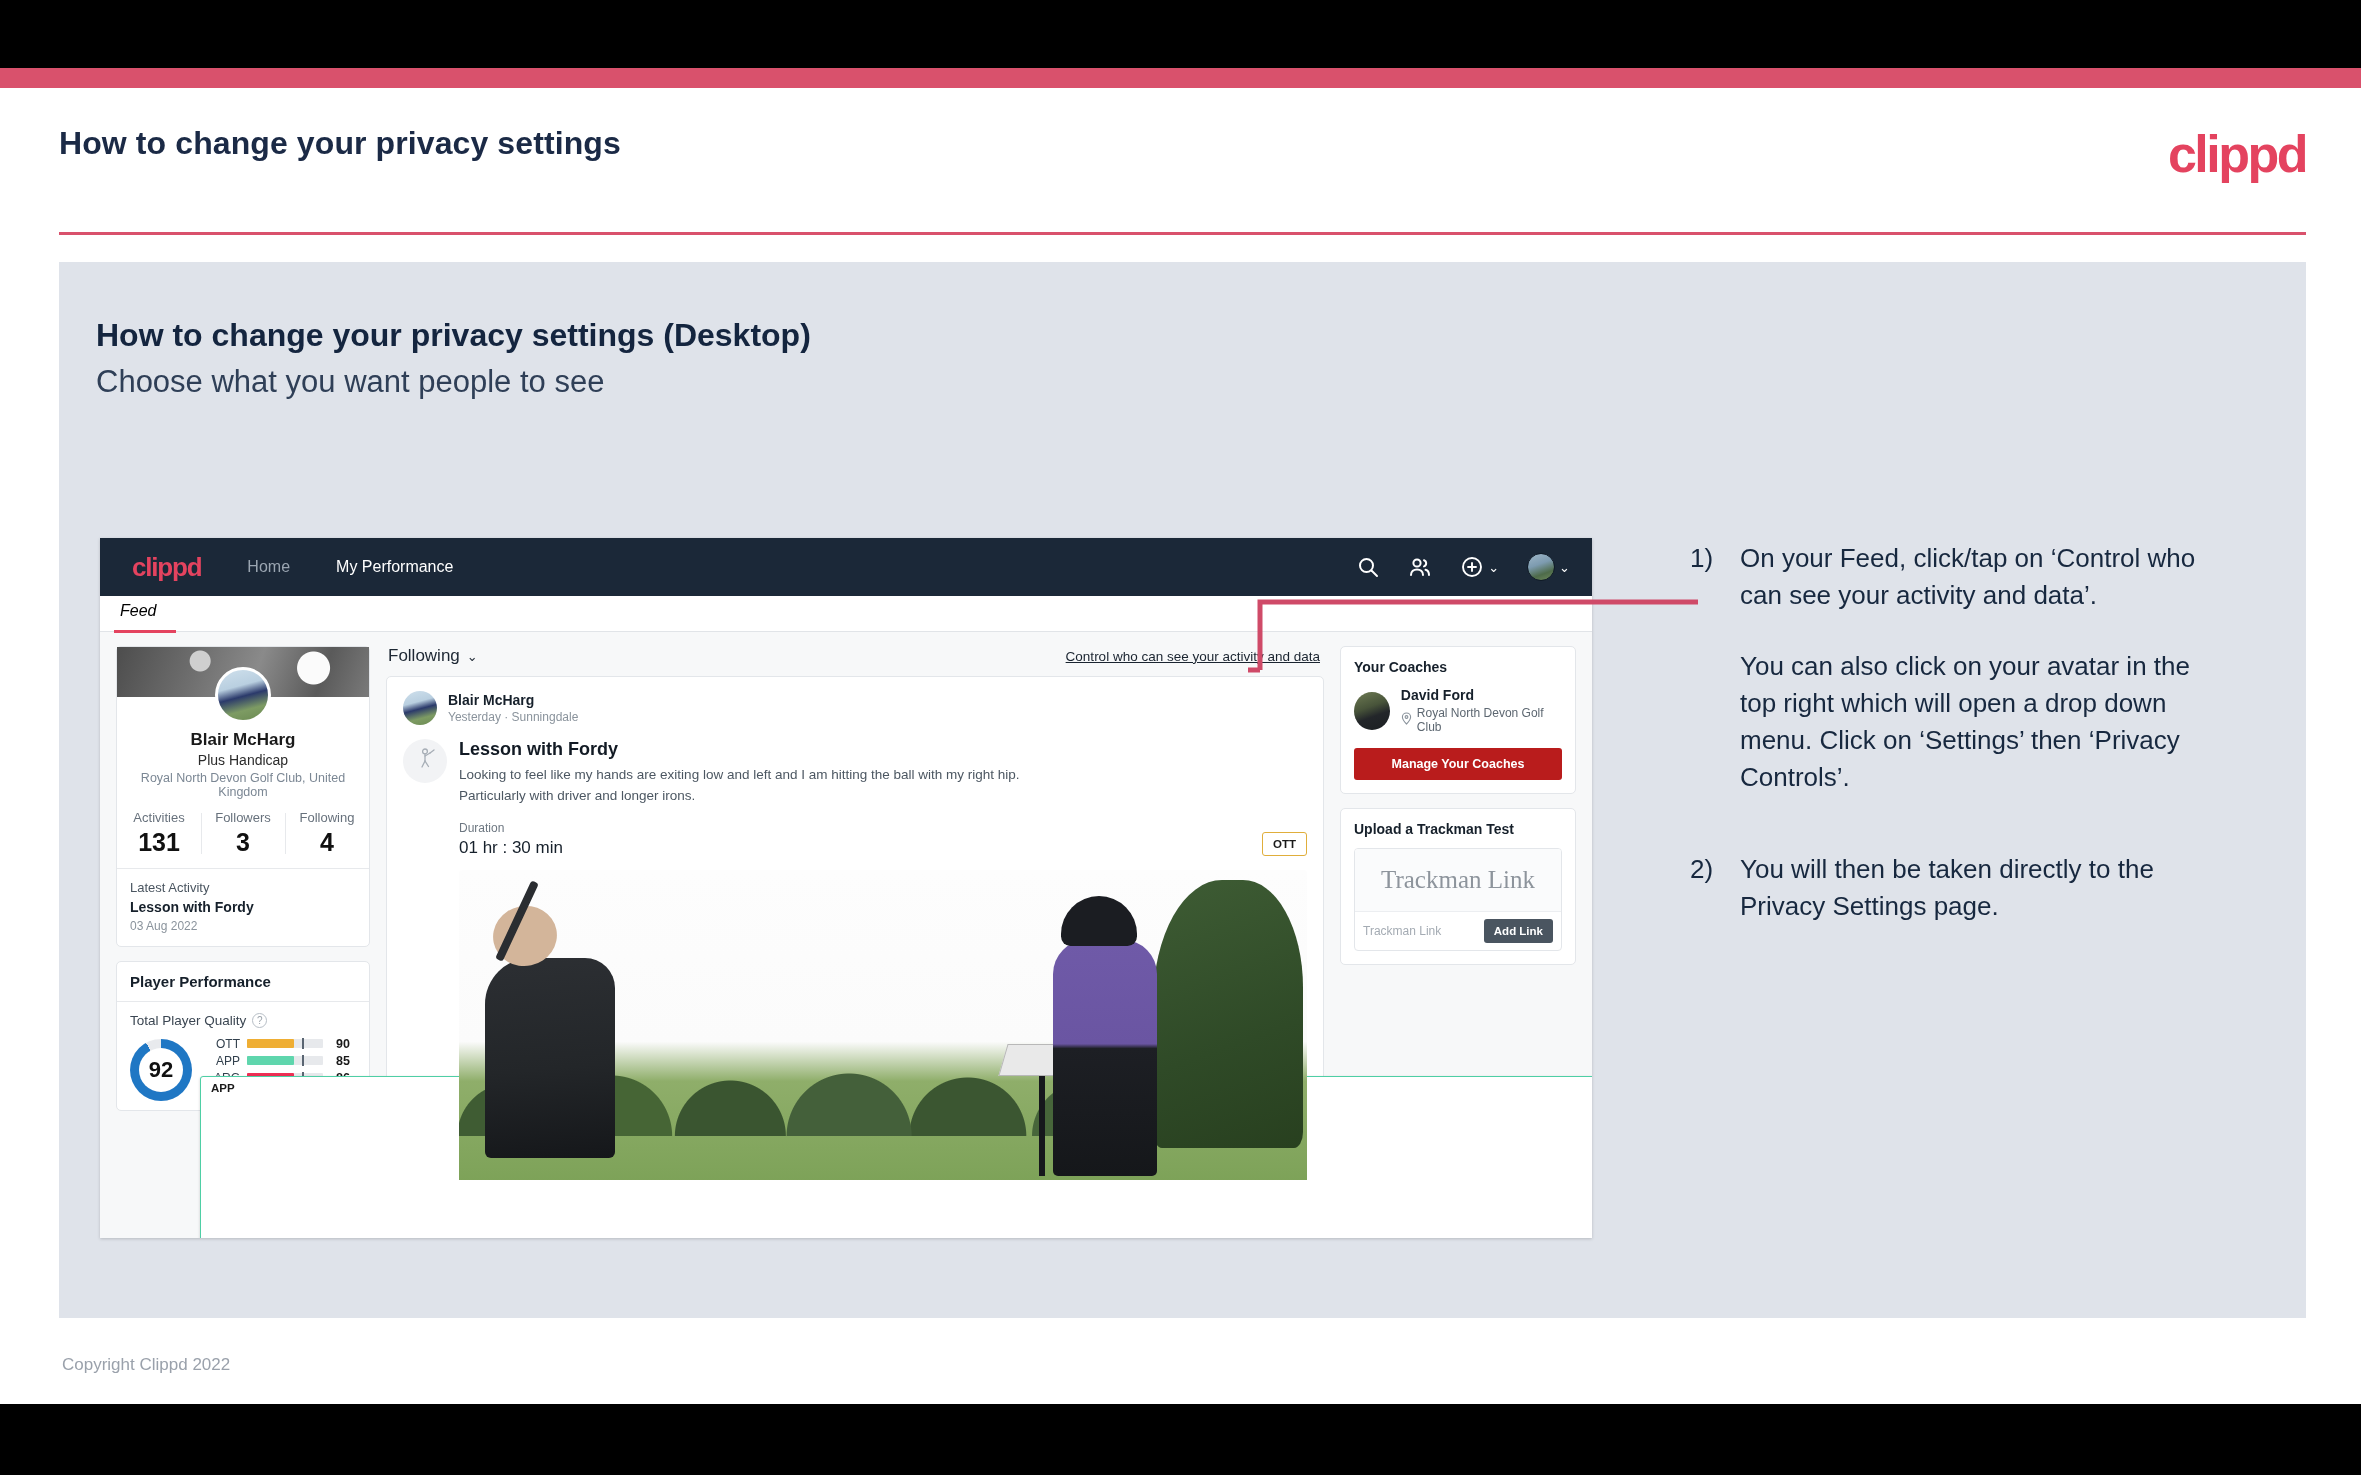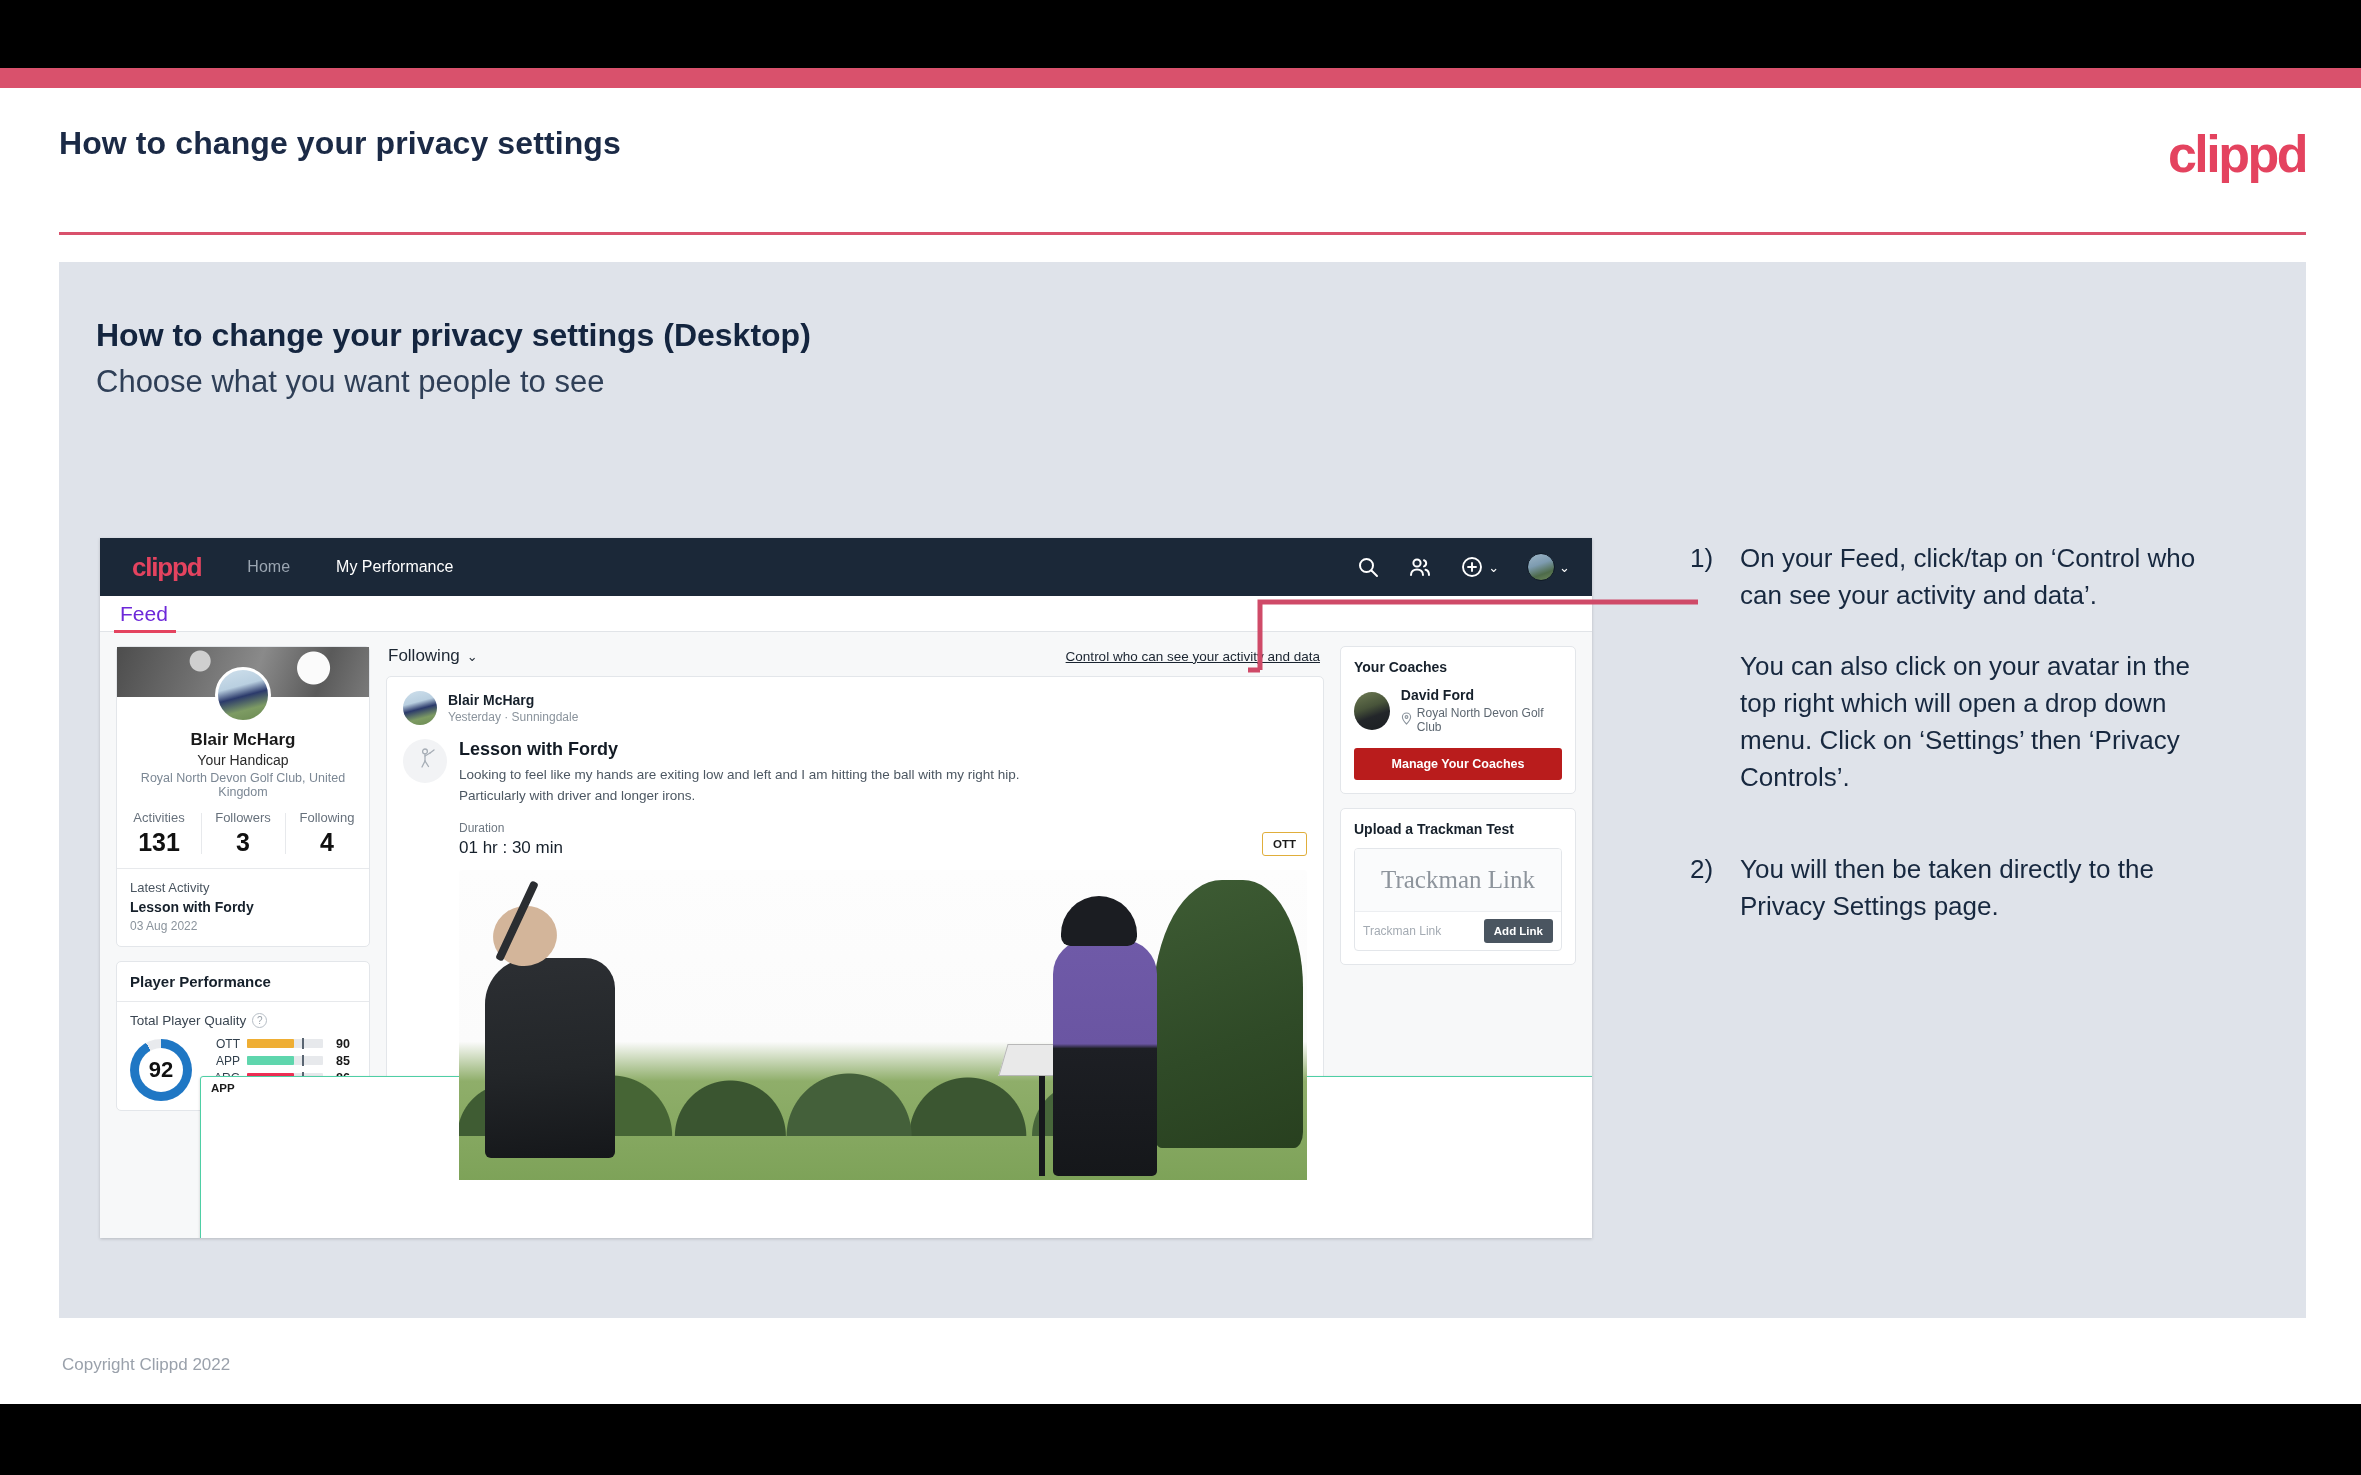--- a/index.html
+++ b/index.html
@@ -63,21 +63,21 @@
   .ic { width:24px; height:24px; display:block; }
   .avatar-nav {
     width:28px; height:28px; border-radius:50%;
     background: linear-gradient(160deg,#9fb7c9 0%,#7d9bb0 40%,#4e6b4a 72%,#6f8a5c 100%);
     border:1px solid #0f1a26;
   }
   .caret { color:#fff; font-size:13px; margin-left:4px; }
 
   .app-tabbar { height:36px; border-bottom:1px solid #e1e4e8; position:relative; background:#fff; }
   .app-tabbar .tab {
-    position:absolute; left:20px; top:6px; font-size:21px; color:#6d28d9;
+    position:absolute; left:20px; top:6px; font-size:16px; color:#000000;font-style:italic;
   }
   .app-tabbar .tab-underline {
     position:absolute; left:14px; top:34px; width:62px; height:3px; background:#e4435f;
   }
 
   .app-body { display:flex; padding:14px 16px; gap:16px; background:#f7f8f9; height:606px; }
 
   .card { background:#fff; border:1px solid #e3e6ea; border-radius:5px; }
 
   
@@ -281,21 +281,21 @@
     <div class="tab-underline"></div>
   </div>
 
   <div class="app-body">
 
     <div class="col-left">
       <div class="card">
         <div class="profile-cover"></div>
         <div class="profile-av"></div>
         <div class="profile-name">Blair McHarg</div>
-        <div class="profile-sub">Your Handicap</div>
+        <div class="profile-sub">Plus Handicap</div>
         <div class="profile-club">Royal North Devon Golf Club, United Kingdom</div>
         <div class="stats">
           <div class="stat">
             <div class="lbl">Activities</div>
             <div class="val">131</div>
           </div>
           <div class="stat">
             <div class="lbl">Followers</div>
             <div class="val">3</div>
           </div>

